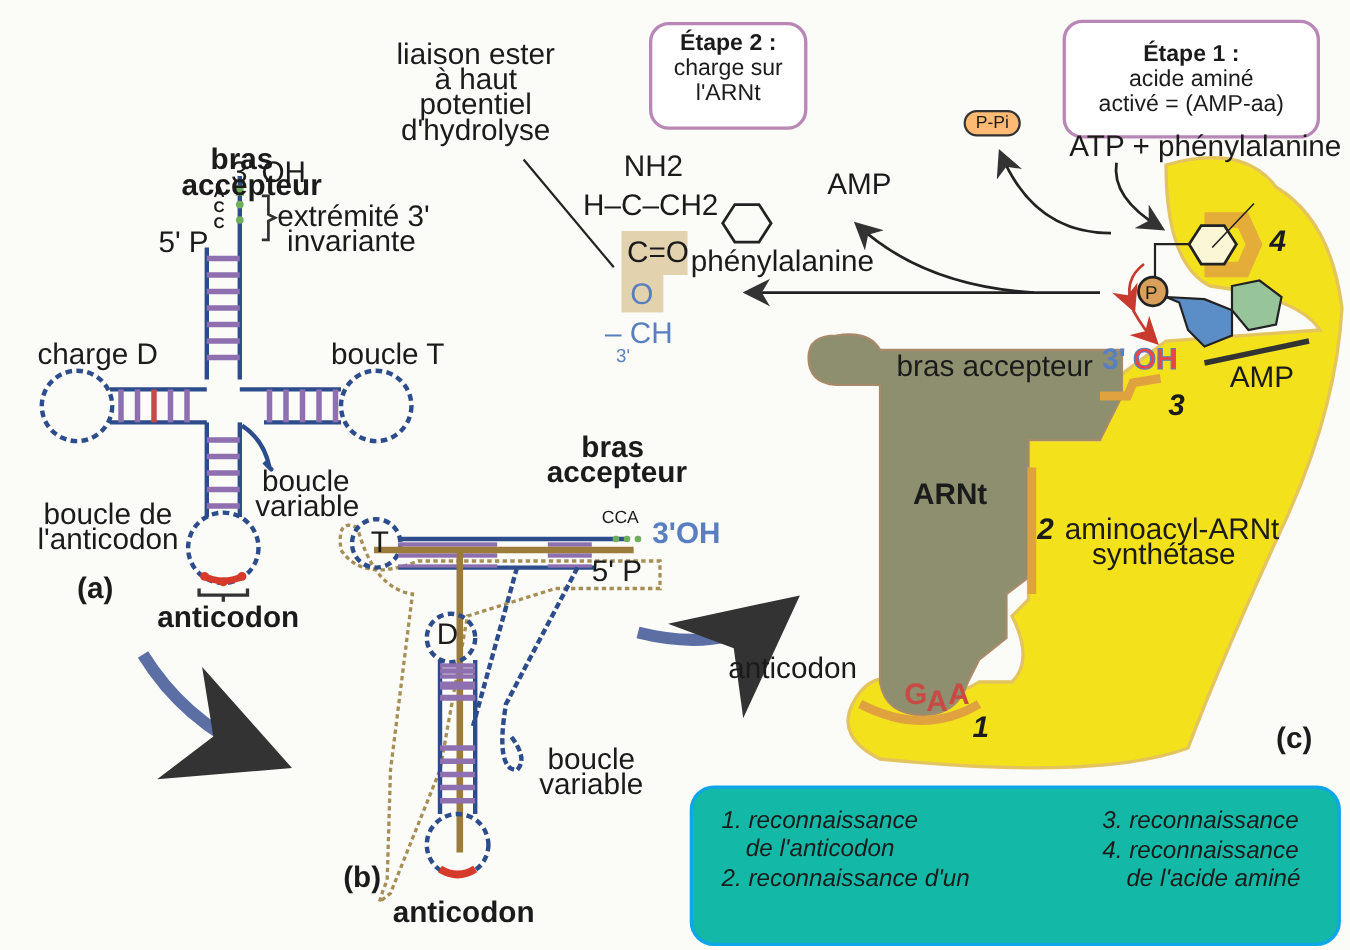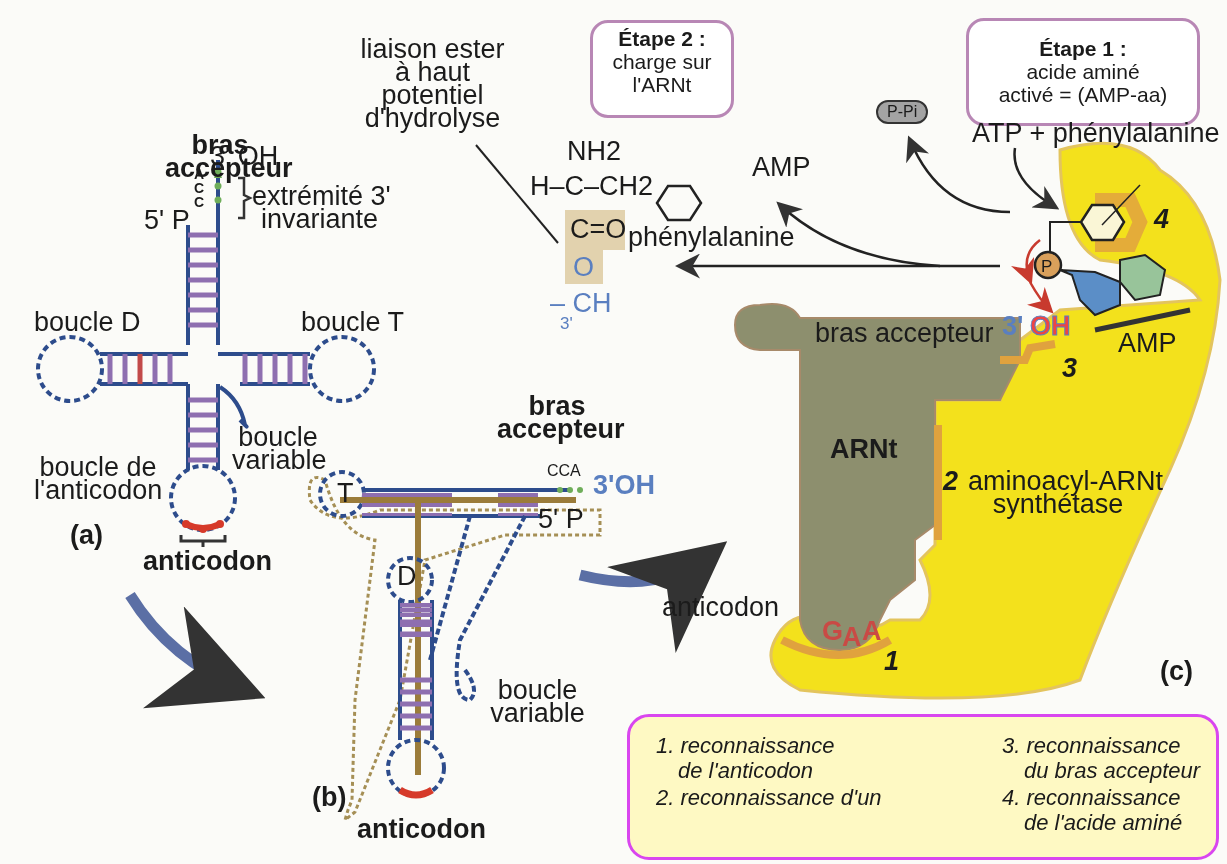--- a/index.html
+++ b/index.html
@@ -13,28 +13,28 @@
   .c { text-align: center; }
   .b { font-weight: bold; }
   .it { font-style: italic; }
   svg.stage { position: absolute; left: 0; top: 0; }
   .step-box {
     position: absolute; border: 3px solid #b887b5; border-radius: 18px;
     background: #fff; text-align: center; font-size: 21px; line-height: 23px;
   }
   .legend {
     position: absolute; left: 627px; top: 714px; width: 586px; height: 140px;
-    border: 3px solid #d946ef; border-radius: 22px; background: #fef9c3;
+    border: 3px solid #0ea5e9; border-radius: 22px; background: #14b8a6;
     font-size: 22px; line-height: 25px; font-style: italic;
   }
   .legend .col { position: absolute; top: 16px; }
   .legend .item { margin-bottom: 2px; }
   .legend .sub { padding-left: 22px; display:block; }
   .pill {
-    position: absolute; background: #a3a3a3; border: 2px solid #333;
+    position: absolute; background: #fdba74; border: 2px solid #333;
     border-radius: 14px; font-size: 16px; padding: 1px 9px;
   }
 </style>
 </head>
 <body>
 
 <svg class="stage" width="1227" height="864">
   <defs>
     <marker id="arrowK" markerWidth="10" markerHeight="10" refX="8" refY="5" orient="auto">
       <path d="M0,0 L10,5 L0,10 L3,5 Z" fill="#333"></path>
@@ -179,21 +179,21 @@
   <path d="M1095,330 L1190,310" fill="none" stroke="#333" stroke-width="5"></path>
   <path d="M1040,240 Q1020,255 1030,280" fill="none" stroke="#c83a2e" stroke-width="2.5" marker-end="url(#arrowR)"></path>
   <path d="M1030,282 Q1040,300 1050,310" fill="none" stroke="#c83a2e" stroke-width="2.5" marker-end="url(#arrowR)"></path>
 </svg>
 
 <div class="lbl c b" style="left:165px;top:134px;width:110px;"><span>bras</span><br><span>accepteur</span></div>
 <div class="lbl" style="left:210px;top:145px;">3' OH</div>
 <div class="lbl b" style="left:194px;top:167px;font-size:14px;line-height:14px;"><span>A</span><br><span>C</span><br><span>C</span></div>
 <div class="lbl" style="left:144px;top:209px;">5' P</div>
 <div class="lbl c" style="left:252px;top:185px;width:135px;"><span>extrémité 3'</span><br><span>invariante</span></div>
-<div class="lbl" style="left:34px;top:311px;">boucle D</div>
+<div class="lbl" style="left:34px;top:311px;">charge D</div>
 <div class="lbl" style="left:301px;top:311px;">boucle T</div>
 <div class="lbl c" style="left:232px;top:426px;width:92px;"><span>boucle</span><br><span>variable</span></div>
 <div class="lbl c" style="left:34px;top:456px;width:128px;"><span>boucle de</span><br><span>l'anticodon</span></div>
 <div class="lbl b" style="left:70px;top:524px;">(a)</div>
 <div class="lbl b" style="left:143px;top:550px;">anticodon</div>
 
 <div class="lbl c b" style="left:497px;top:395px;width:120px;"><span>bras</span><br><span>accepteur</span></div>
 <div class="lbl" style="left:547px;top:459px;font-size:16px;">CCA</div>
 <div class="lbl b" style="left:593px;top:474px;color:#5a7fc0;">3'OH</div>
 <div class="lbl" style="left:538px;top:508px;">5' P</div>
@@ -257,21 +257,20 @@
     </div>
     <div class="item">
       <span>2.</span>
       <span>reconnaissance d'un</span>
     </div>
   </div>
   <div class="col" style="left:340px;margin-left:32px;">
     <div class="item">
       <span>3.</span>
       <span>reconnaissance</span>
-      <span class="sub">du bras accepteur</span>
     </div>
     <div class="item">
       <span>4.</span>
       <span>reconnaissance</span>
       <span class="sub">de l'acide aminé</span>
     </div>
   </div>
 </div>
 
 </body></html>

